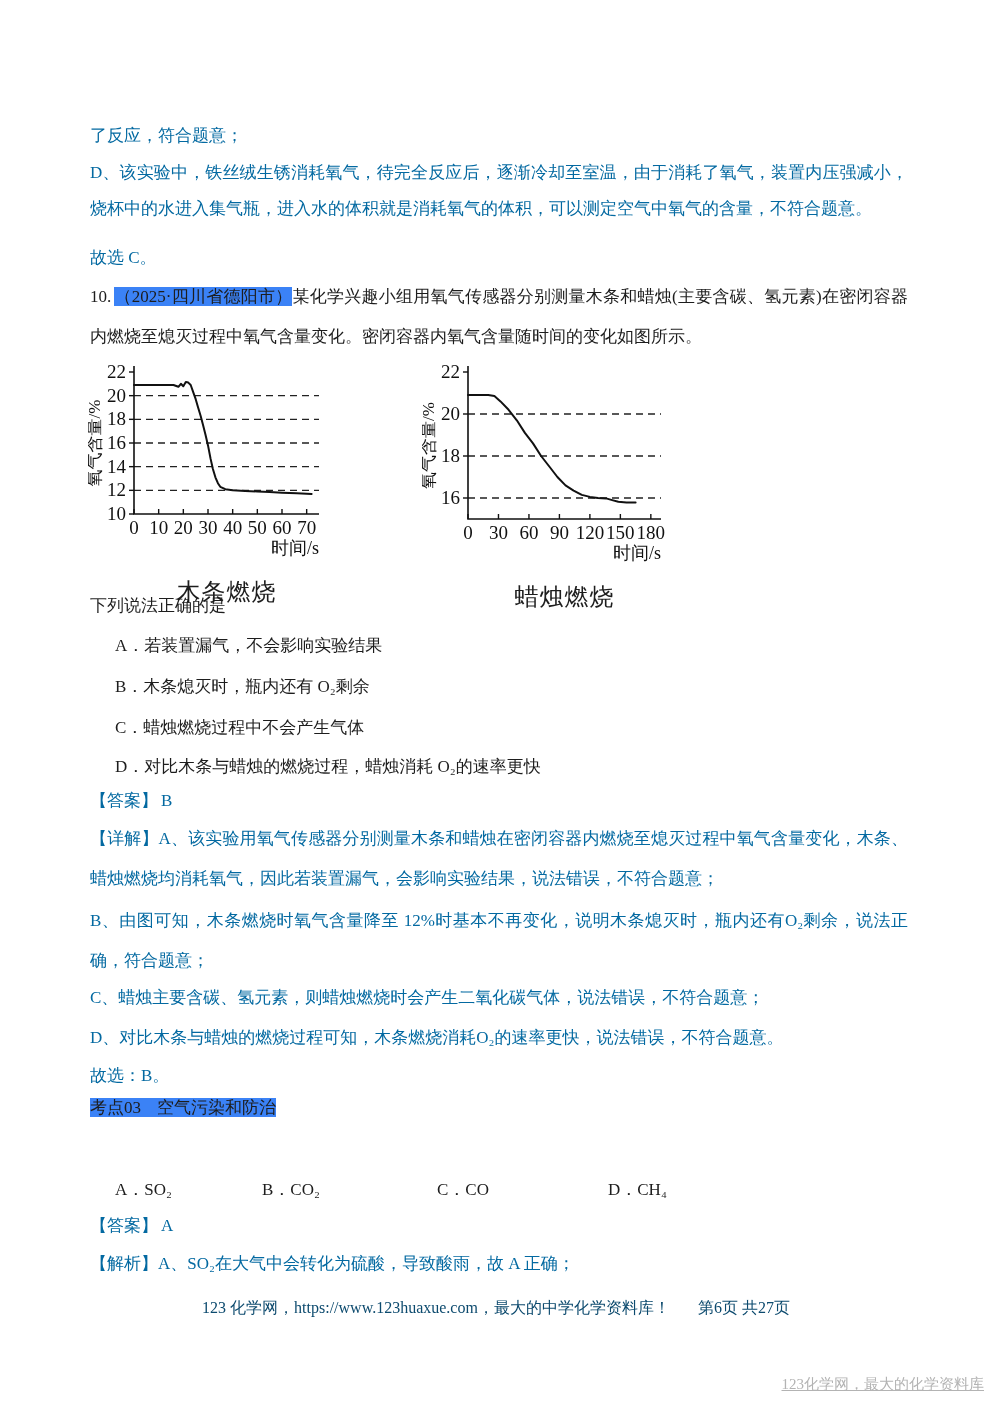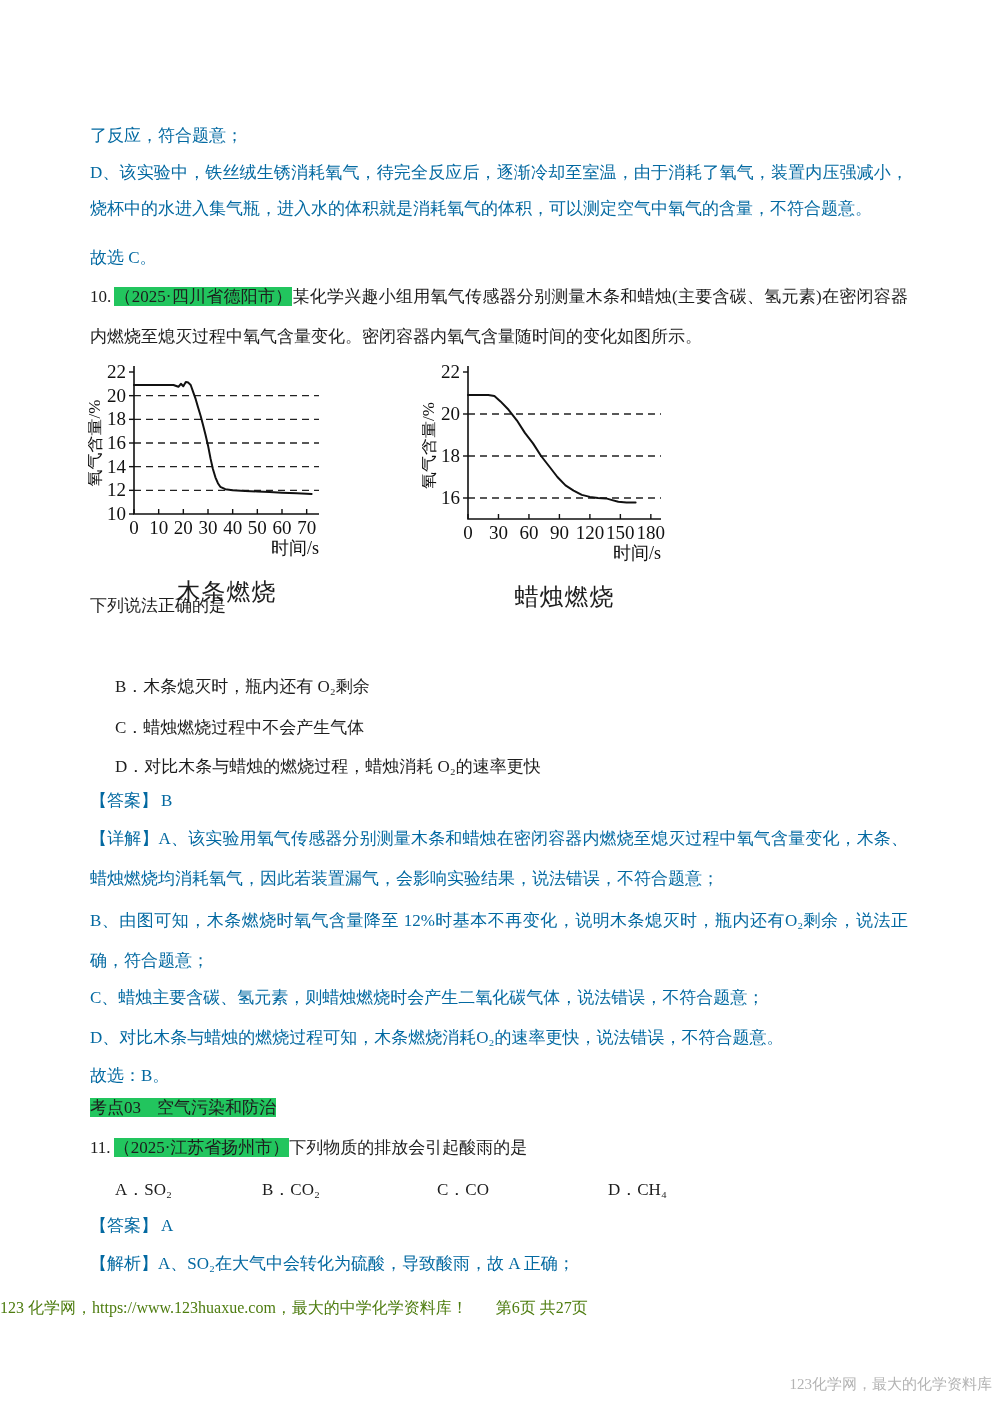--- a/index.html
+++ b/index.html
@@ -4,37 +4,37 @@
 <style>
   html,body{margin:0;padding:0;background:#ffffff;}
   .page{position:relative;width:992px;height:1403px;background:#fff;overflow:hidden;
         font-family:"Liberation Serif","DejaVu Serif",serif;color:#1d1d1d;font-size:17px;}
   .abs{position:absolute;margin:0;}
   .ln{left:90px;width:818px;white-space:nowrap;}
   .para{left:90px;width:818px;text-align:justify;line-height:41px;}
   .para43{line-height:36px;}
   .para40{line-height:40px;}
   .red{color:#0369a1;}
-  .hl{background:#22c55e;}
+  .hl{background:#3b82f6;}
   .bold{font-weight:normal;}
   .opt{left:115px;white-space:nowrap;}
   .ansval{margin-left:3px;}
   .gap{margin-left:16px;}
   .srcgap{margin-left:3px;}
   .charts{left:88px;top:360px;display:flex;gap:89px;align-items:flex-start;}
   figure{margin:0;}
   figcaption{font-size:24px;text-align:center;margin-top:13px;letter-spacing:1px;}
   .fig0 figcaption{margin-left:46px;width:185px;}
   .fig1 figcaption{margin-left:46px;width:193px;}
   svg text{font-family:"Liberation Serif","DejaVu Serif",serif;fill:#111;}
   .optrow{left:90px;width:818px;height:24px;}
   .optrow span{position:absolute;white-space:nowrap;}
-  .footer{left:0;width:992px;text-align:left;font-size:16px;color:#4d7c0f;}
+  .footer{left:0;width:992px;text-align:center;font-size:16px;color:#0c4a6e;}
   .footer .pg{margin-left:28px;}
-  .watermark{right:0;font-size:15px;color:#b3b3b3;white-space:nowrap;}
+  .watermark{right:8px;font-size:15px;color:#b3b3b3;white-space:nowrap;text-decoration:underline;}
 </style>
 </head>
 <body>
 
 <div class="page">
 
   <p class="abs ln red" style="top:124px">了反应，符合题意；</p>
 
   <p class="abs para para43 red" style="top:155px">D、该实验中，铁丝绒生锈消耗氧气，待完全反应后，逐渐冷却至室温，由于消耗了氧气，装置内压强减小，烧杯中的水进入集气瓶，进入水的体积就是消耗氧气的体积，可以测定空气中氧气的含量，不符合题意。</p>
 
@@ -116,39 +116,39 @@
           <polyline points="46.0,35.1 56.2,35.1 66.3,35.1 72.4,36.1 78.5,41.4 86.6,49.8 94.8,60.3 102.9,72.9 111.0,83.4 119.1,96.0 127.3,106.5 135.4,117.0 143.5,125.4 151.6,130.6 159.8,134.9 167.9,136.9 176.0,138.0 184.1,138.4 190.2,140.1 196.3,141.8 204.5,142.6 213.6,142.6" fill="none" stroke="#111" stroke-width="2" stroke-linejoin="round" stroke-linecap="round"></polyline>
           <text x="12" y="85.5" font-size="17" text-anchor="middle" transform="rotate(-90 12 85.5)">氧气含量/%</text>
           <text x="239" y="199" text-anchor="end" font-size="18">时间/s</text>
         </svg>
       <figcaption>蜡烛燃烧</figcaption>
     </figure>
   </div>
 
   <p class="abs ln" style="top:594px">下列说法正确的是</p>
 
+  <p class="abs opt" style="top:634px">A．若装置漏气，不会影响实验结果</p>
   <p class="abs opt" style="top:675px">B．木条熄灭时，瓶内还有 O₂剩余</p>
   <p class="abs opt" style="top:716px">C．蜡烛燃烧过程中不会产生气体</p>
   <p class="abs opt" style="top:755px">D．对比木条与蜡烛的燃烧过程，蜡烛消耗 O₂的速率更快</p>
 
   <p class="abs ln red" style="top:789px"><span>【答案】</span><span class="ansval">B</span></p>
 
   <p class="abs para para40 red" style="top:819px"><span>【详解】</span><span>A、该实验用氧气传感器分别测量木条和蜡烛在密闭容器内燃烧至熄灭过程中氧气含量变化，木条、蜡烛燃烧均消耗氧气，因此若装置漏气，会影响实验结果，说法错误，不符合题意；</span></p>
 
   <p class="abs para para40 red" style="top:901px"><span>B、由图可知，木条燃烧时氧气含量降至 12%时基本不再变化，说明木条熄灭时，瓶内还有</span><span class="bold">O₂</span><span>剩余，说法正确，符合题意；</span></p>
 
   <p class="abs ln red" style="top:986px">C、蜡烛主要含碳、氢元素，则蜡烛燃烧时会产生二氧化碳气体，说法错误，不符合题意；</p>
 
   <p class="abs ln red" style="top:1064px">故选：B。</p>
 
   <p class="abs ln red" style="top:1026px"><span>D、对比木条与蜡烛的燃烧过程可知，木条燃烧消耗</span><span class="bold">O₂</span><span>的速率更快，说法错误，不符合题意。</span></p>
 
   <p class="abs ln bold" style="top:1096px"><span class="hl"><span>考点03</span><span class="gap">空气污染和防治</span></span></p>
 
-  <p class="abs ln" style="top:1136px"><span>11.</span><span class="hl srcgap">（2025·江苏省扬州市）</span><span>下列物质的排放会引起酸雨的是</span></p>
 
   <p class="abs optrow" style="top:1178px">
     <span style="left:25px">A．SO₂</span>
     <span style="left:172px">B．CO₂</span>
     <span style="left:347px">C．CO</span>
     <span style="left:518px">D．CH₄</span>
   </p>
 
   <p class="abs ln red" style="top:1214px"><span>【答案】</span><span class="ansval">A</span></p>
 

